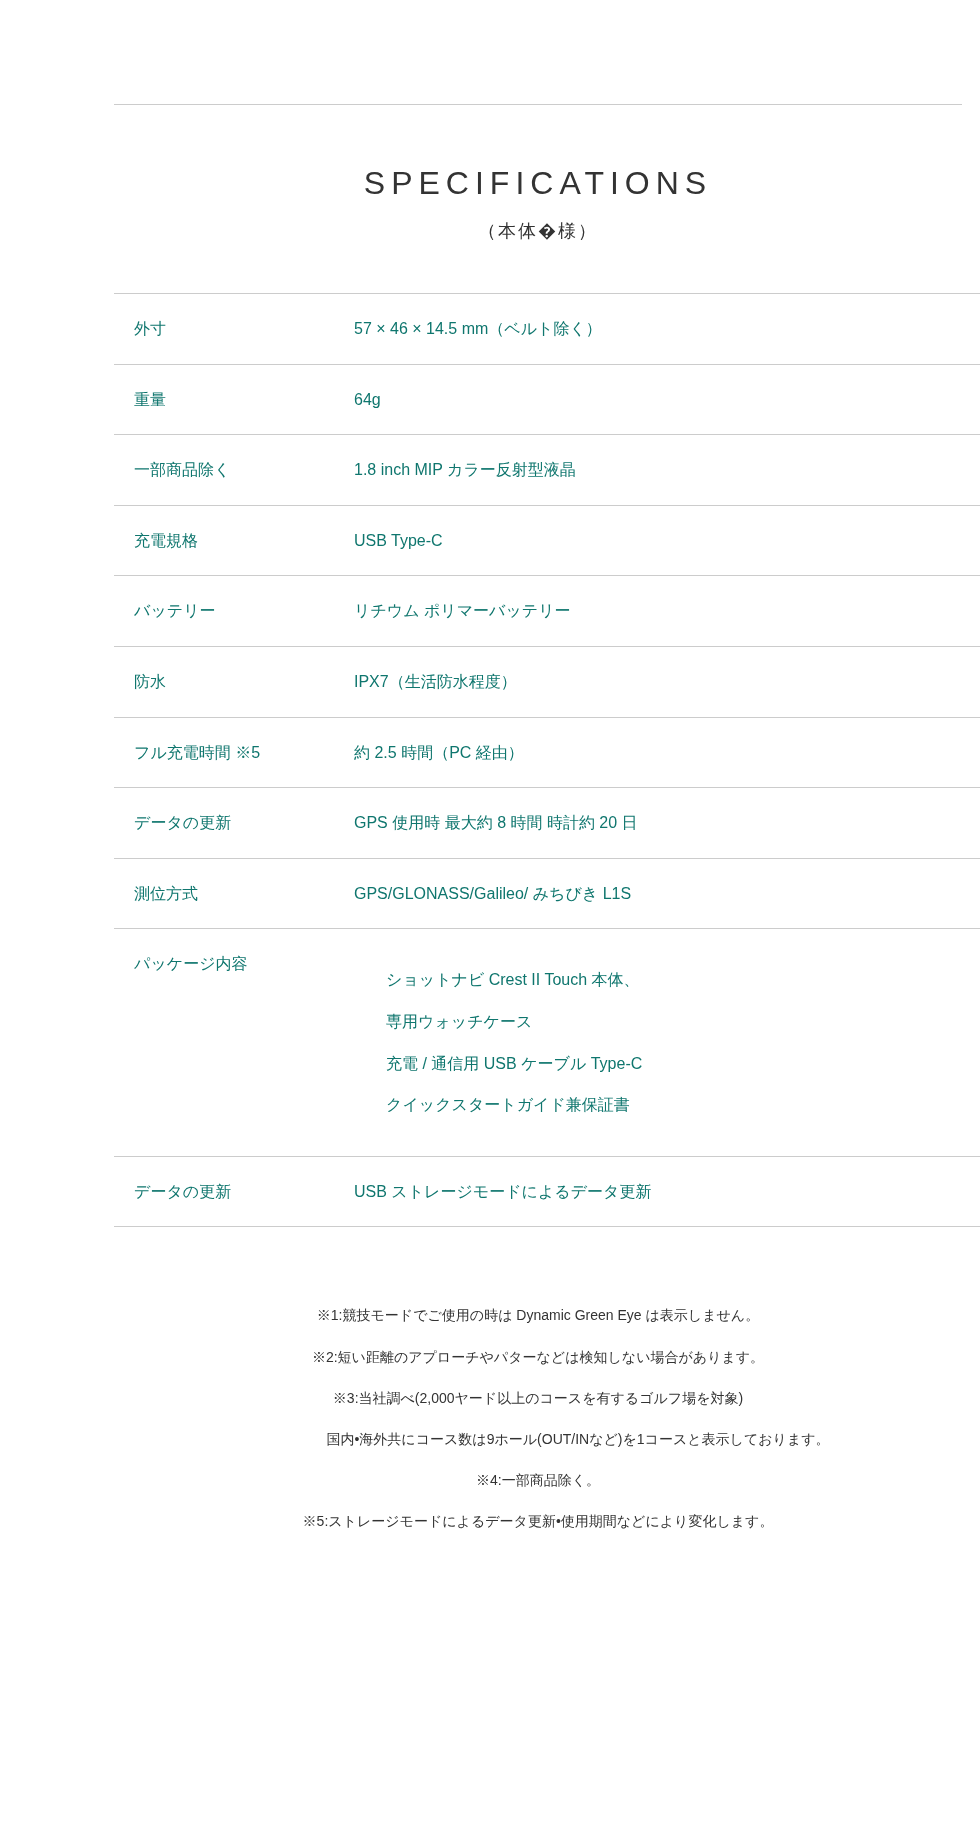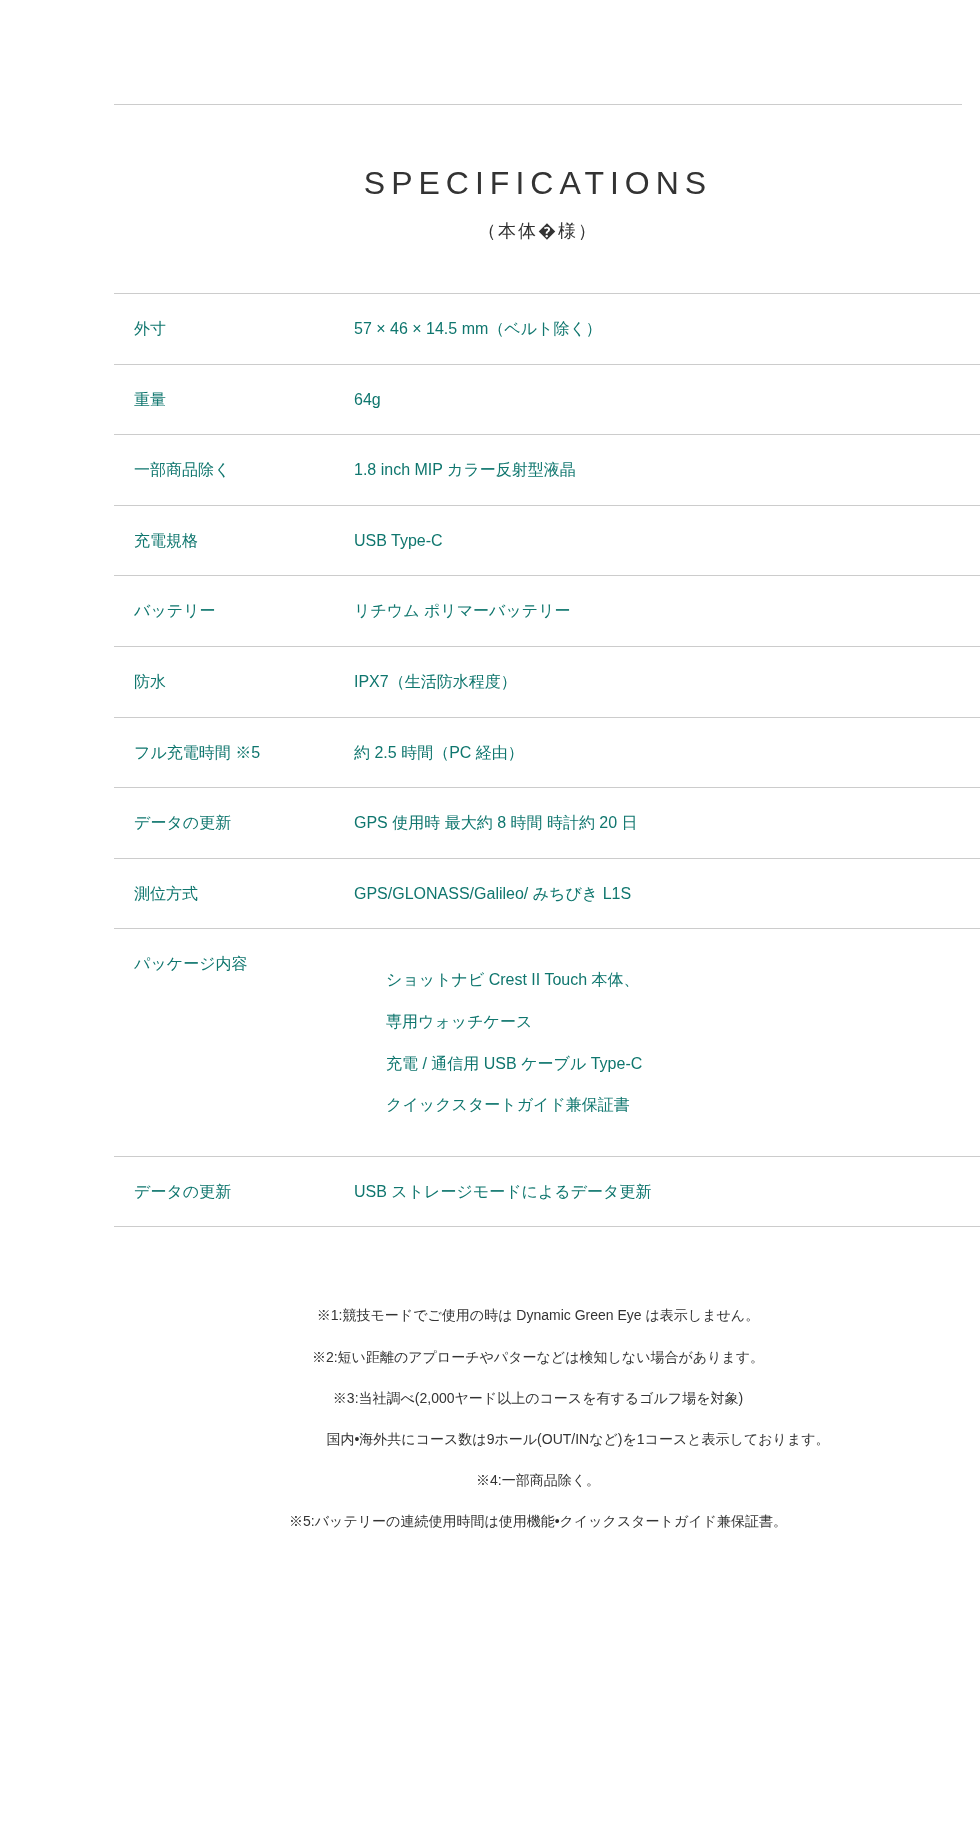--- a/index.html
+++ b/index.html
@@ -181,16 +181,16 @@
         </tr>
       </tbody>
   </table>
 
   <div class="notes-section" id="notes-container">
   <div class="note-item">※1:競技モードでご使用の時は Dynamic Green Eye は表示しません。</div>
       <div class="note-item">※2:短い距離のアプローチやパターなどは検知しない場合があります。</div>
       <div class="note-item">※3:当社調べ(2,000ヤード以上のコースを有するゴルフ場を対象)</div>
       <div class="note-indent">国内•海外共にコース数は9ホール(OUT/INなど)を1コースと表示しております。</div>
       <div class="note-item">※4:一部商品除く。</div>
-      <div class="note-item">※5:バッテリーの連続使用時間は使用機能•クイックスタートガイド兼保証書。</div>
+      <div class="note-item">※5:ストレージモードによるデータ更新•使用期間などにより変化します。</div>
     </div>
 
 </div>
 
 </body></html>

